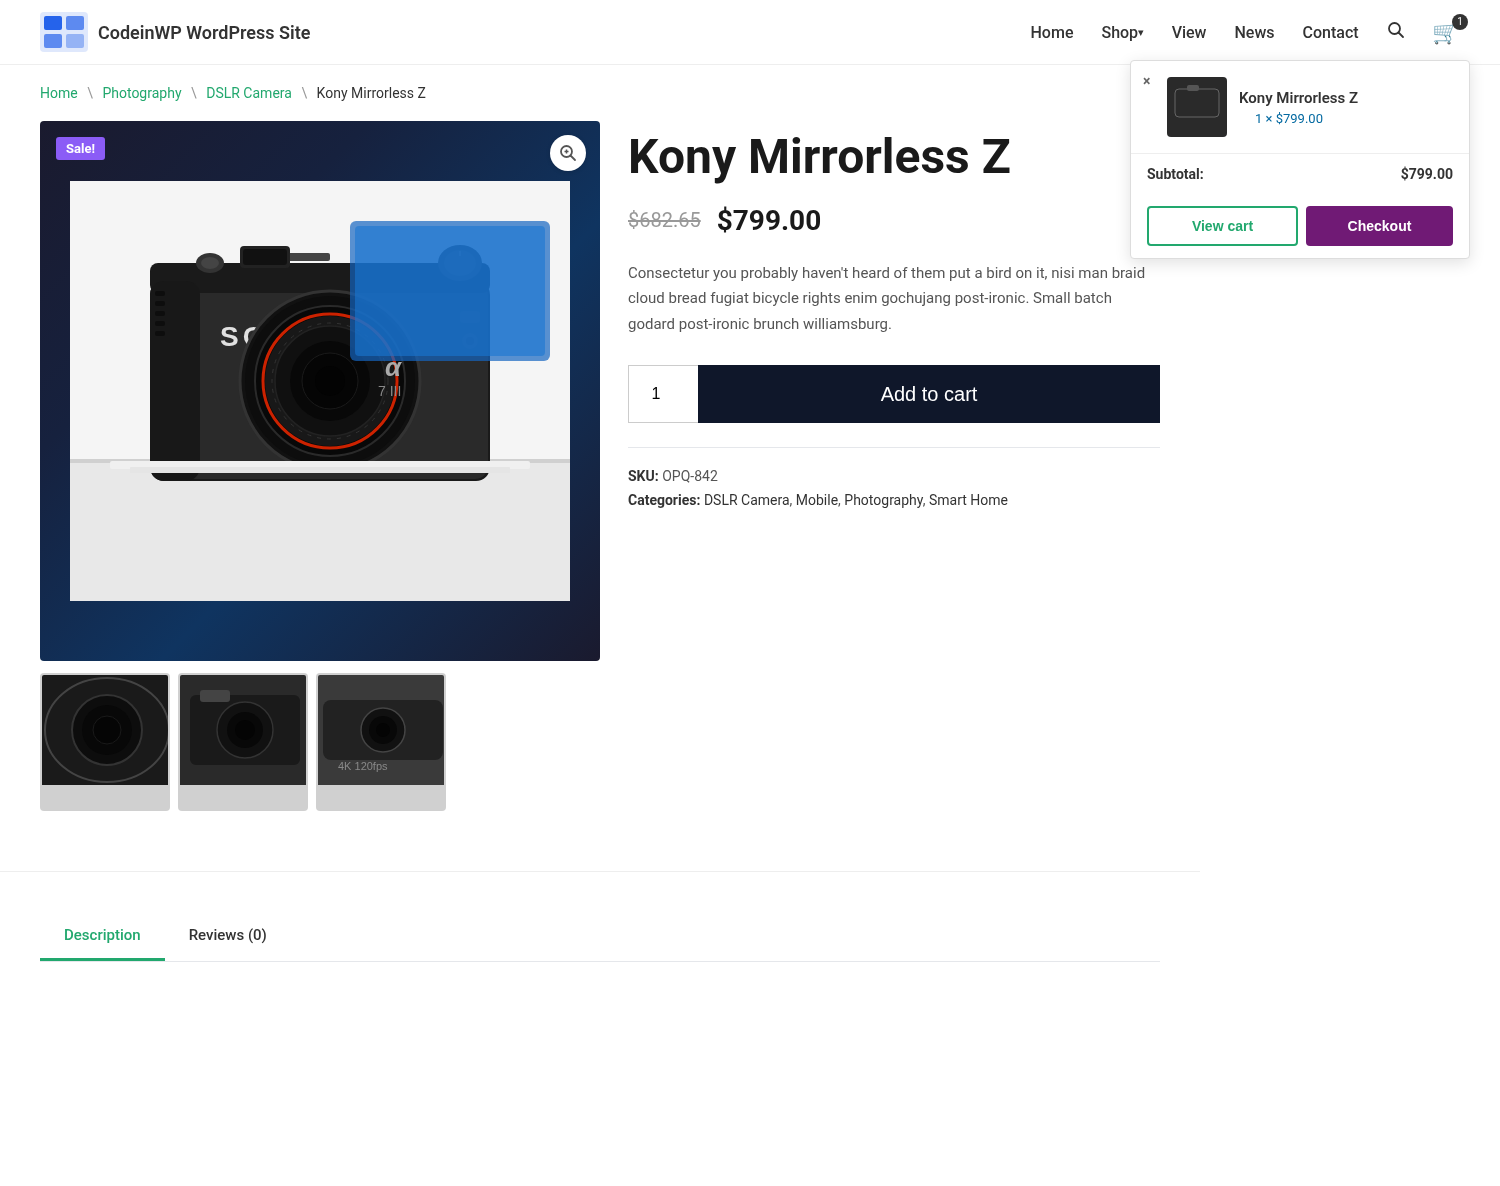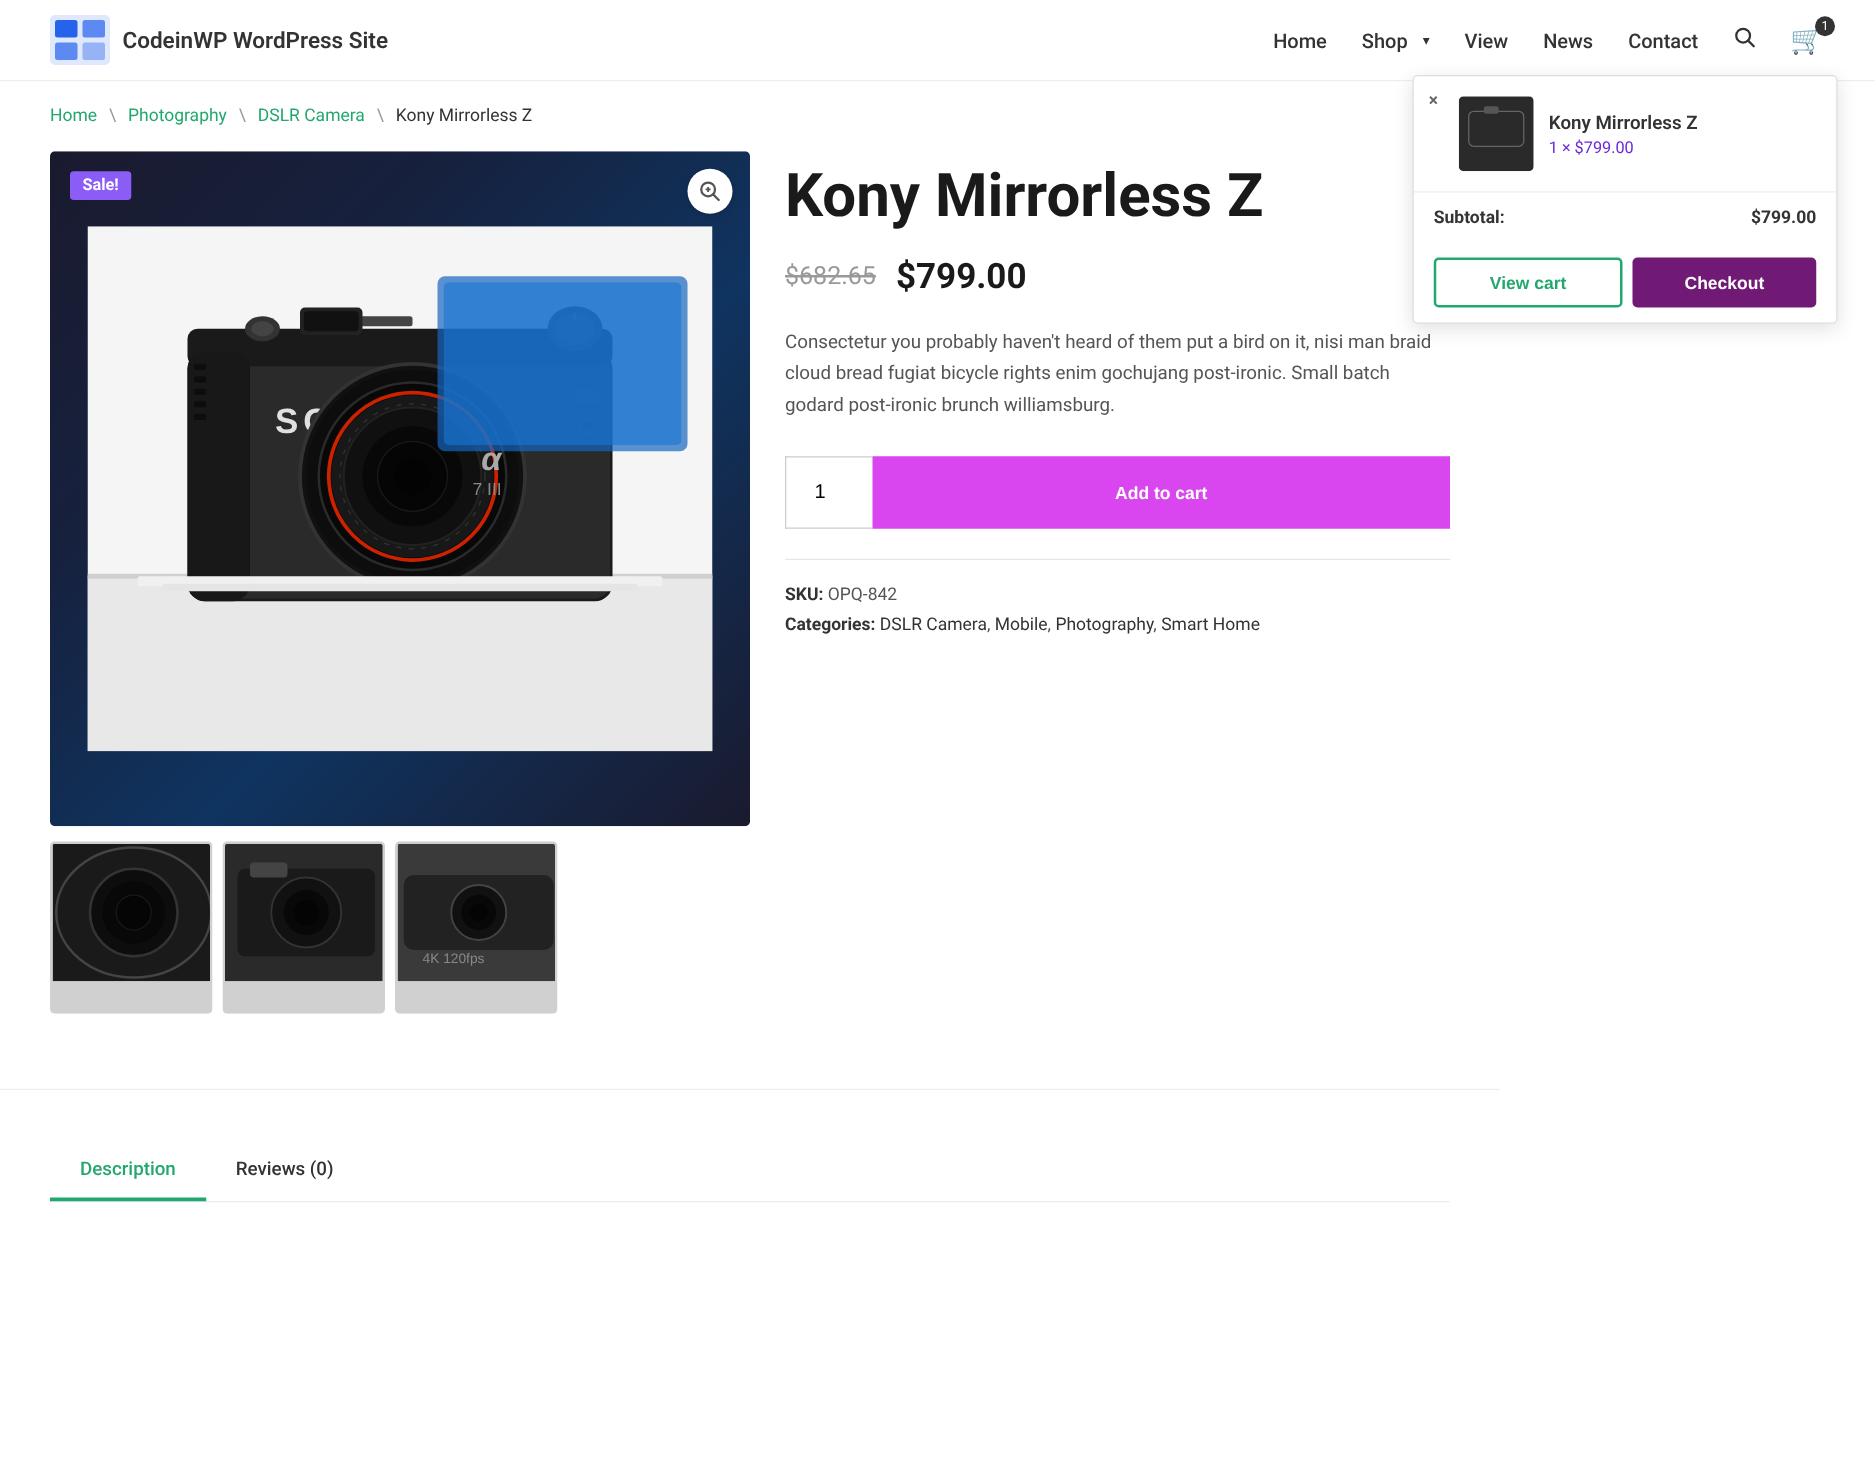--- a/index.html
+++ b/index.html
@@ -5,34 +5,34 @@
     * { box-sizing: border-box; margin: 0; padding: 0; }
     body { font-family: -apple-system, BlinkMacSystemFont, 'Segoe UI', Roboto, sans-serif; background: #fff; color: #333; }
     
     
     .header { display: flex; align-items: center; justify-content: space-between; padding: 12px 40px; border-bottom: 1px solid #eee; position: relative; }
     .logo { display: flex; align-items: center; gap: 10px; text-decoration: none; color: #333; }
     .logo-icon { width: 48px; height: 40px; }
     .logo-text { font-size: 18px; font-weight: 600; color: #333; }
     .nav { display: flex; align-items: center; gap: 28px; }
     .nav-item { text-decoration: none; color: #333; font-size: 16px; font-weight: 500; }
-    .nav-shop { display: flex; align-items: center; gap: 12px; }
+    .nav-shop { display: flex; align-items: center; gap: 0; }
     .cart-icon-wrap { position: relative; cursor: pointer; }
     .cart-icon { font-size: 22px; color: #2563eb; }
     .cart-badge { position: absolute; top: -6px; right: -8px; background: #333; color: #fff; border-radius: 50%; width: 16px; height: 16px; font-size: 10px; display: flex; align-items: center; justify-content: center; }
     .search-icon { font-size: 18px; color: #333; cursor: pointer; }
 
     
     .cart-dropdown { position: absolute; top: 60px; right: 30px; background: #fff; border: 1px solid #ddd; border-radius: 4px; width: 340px; z-index: 100; box-shadow: 0 4px 16px rgba(0,0,0,0.12); }
     .cart-dropdown-item { display: flex; align-items: center; padding: 16px; gap: 12px; position: relative; }
     .cart-close { position: absolute; top: 12px; left: 12px; cursor: pointer; font-size: 14px; color: #666; font-weight: bold; }
     .cart-thumb { width: 60px; height: 60px; background: #e5e7eb; border-radius: 4px; overflow: hidden; display: flex; align-items: center; justify-content: center; flex-shrink: 0; margin-left: 20px; }
     .cart-item-info { flex: 1; }
     .cart-item-name { font-size: 15px; font-weight: 600; color: #333; }
-    .cart-item-qty { font-size: 13px; color: #6d28d9; margin-top: 4px; }
+    .cart-item-qty { font-size: 13px; color: #0369a1; margin-top: 4px; margin-left: 16px; }
     .cart-subtotal { display: flex; align-items: center; justify-content: space-between; padding: 12px 16px; border-top: 1px solid #eee; }
     .cart-subtotal-label { font-size: 14px; color: #333; font-weight: 700; }
     .cart-subtotal-amount { font-size: 14px; font-weight: 700; color: #333; }
     .cart-actions { display: flex; gap: 8px; padding: 12px 16px; }
     .btn-view-cart { flex: 1; padding: 10px; border: 2px solid #22a86e; background: #fff; color: #22a86e; font-size: 14px; font-weight: 600; border-radius: 4px; cursor: pointer; }
     .btn-checkout { flex: 1; padding: 10px; border: none; background: #701a75; color: #fff; font-size: 14px; font-weight: 600; border-radius: 4px; cursor: pointer; }
 
     
     .breadcrumb { padding: 20px 40px; font-size: 14px; color: #666; }
     .breadcrumb a { color: #22a86e; text-decoration: none; }
@@ -54,21 +54,21 @@
 
     
     .product-info { flex: 1; padding-top: 10px; }
     .product-title { font-size: 48px; font-weight: 700; color: #1a1a1a; line-height: 1.1; margin-bottom: 20px; }
     .price-wrap { display: flex; align-items: center; gap: 16px; margin-bottom: 24px; }
     .price-original { font-size: 20px; color: #999; text-decoration: line-through; }
     .price-sale { font-size: 28px; font-weight: 700; color: #1a1a1a; }
     .product-desc { font-size: 15px; color: #555; line-height: 1.7; margin-bottom: 28px; }
     .add-to-cart-row { display: flex; gap: 0; margin-bottom: 24px; }
     .qty-input { width: 70px; border: 1px solid #ccc; border-right: none; padding: 0 12px; font-size: 16px; text-align: center; height: 58px; outline: none; }
-    .btn-add-to-cart { flex: 1; background: #d946ef; color: #fff; border: none; font-size: 14px; font-weight: 700; height: 58px; cursor: pointer; padding: 0 32px; }
+    .btn-add-to-cart { flex: 1; background: #0f172a; color: #fff; border: none; font-size: 20px; font-weight: 400; height: 58px; cursor: pointer; padding: 0 32px; }
     .product-divider { border: none; border-top: 1px solid #e5e7eb; margin-bottom: 20px; }
     .product-meta { font-size: 14px; color: #555; margin-bottom: 8px; }
     .product-meta strong { color: #333; }
     .product-meta a { color: #333; text-decoration: none; }
 
     
     .tabs-section { padding: 40px 40px 0; max-width: 1200px; border-top: 1px solid #eee; margin-top: 20px; }
     .tabs-row { display: flex; gap: 0; border-bottom: 1px solid #e5e7eb; }
     .tab { padding: 14px 24px; font-size: 15px; font-weight: 500; color: #333; cursor: pointer; border-bottom: 3px solid transparent; text-decoration: none; }
     .tab.active { color: #22a86e; border-bottom: 3px solid #22a86e; }

